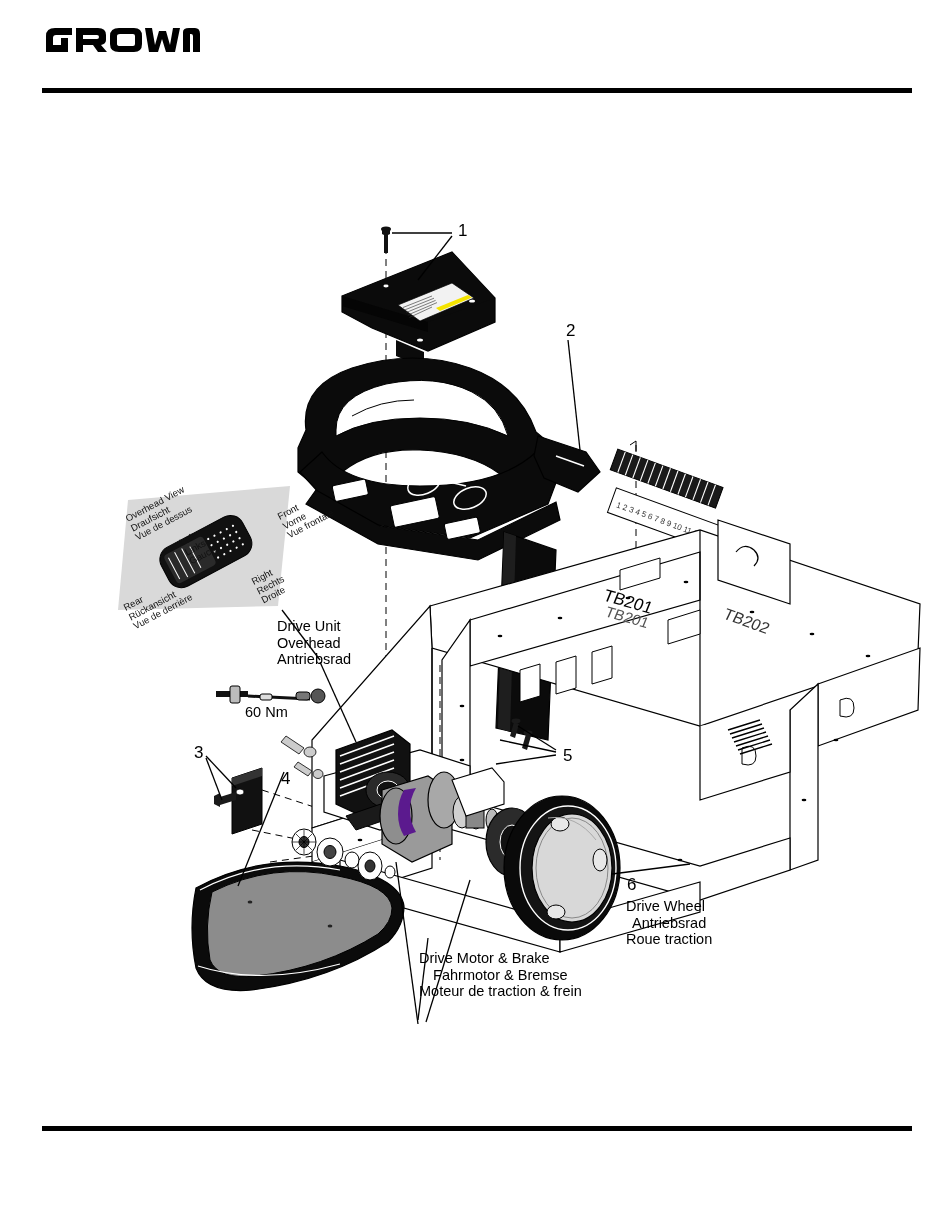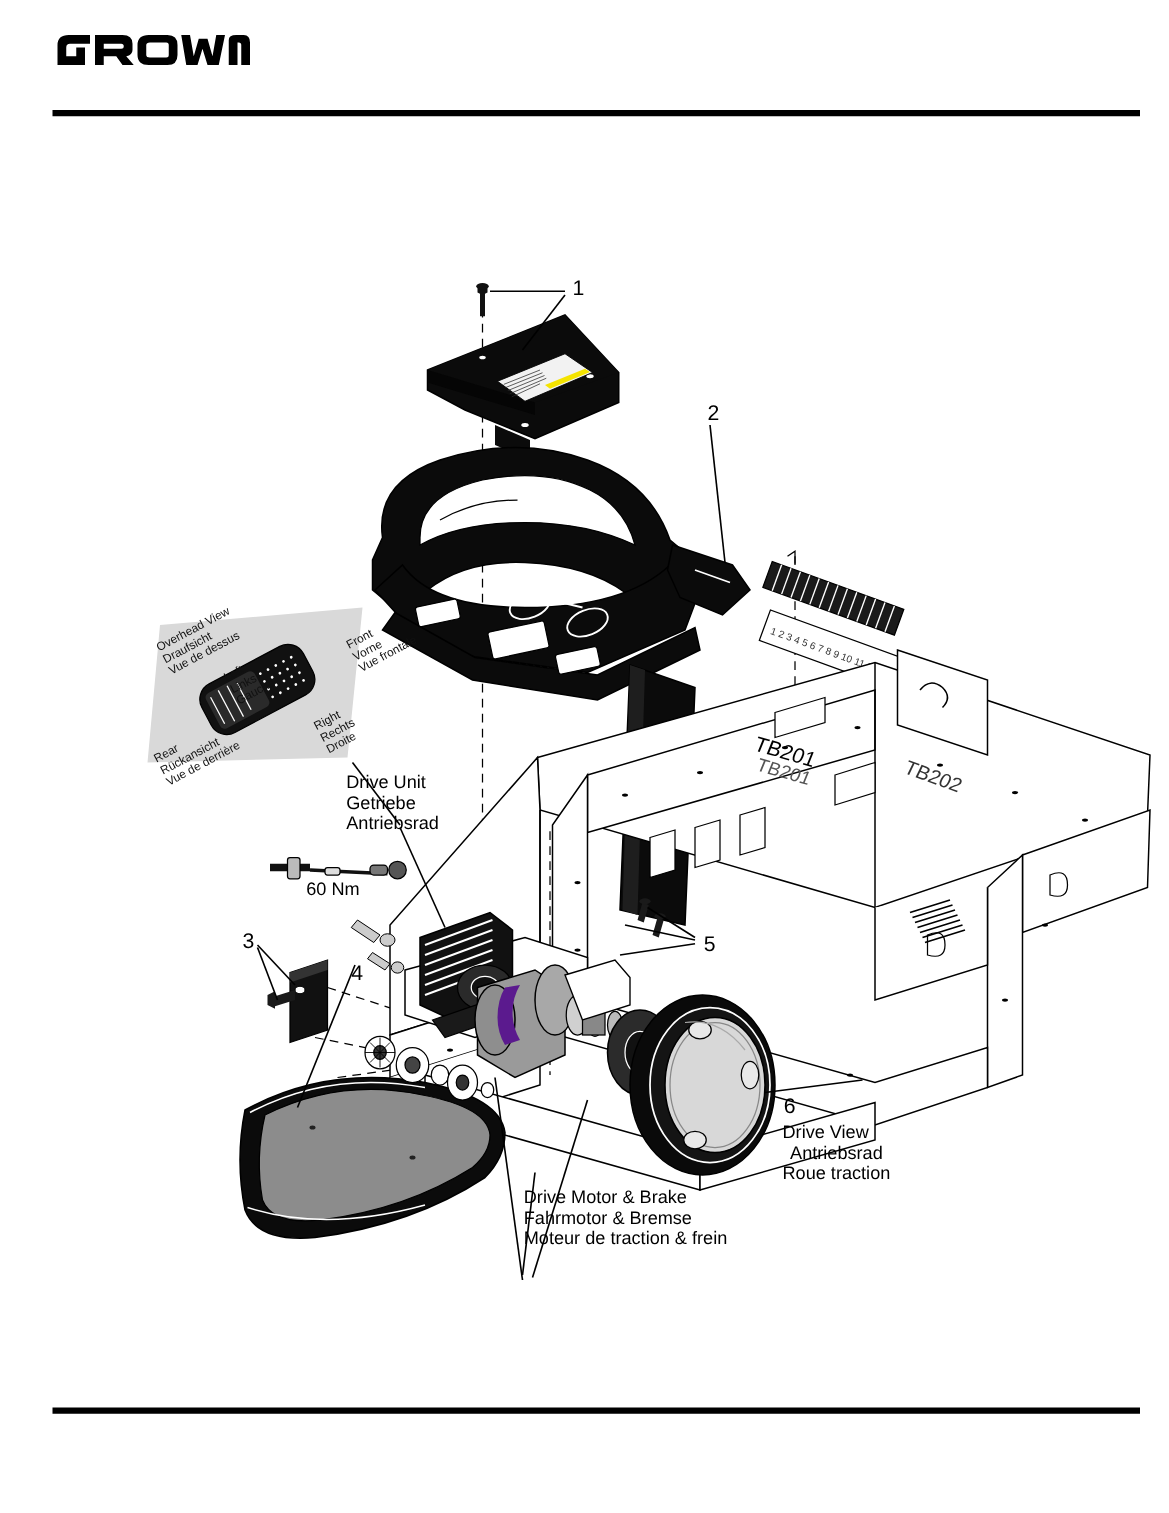--- a/index.html
+++ b/index.html
@@ -383,32 +383,32 @@
   <div class="num" style="left:566px;top:322px;">2</div>
   <div class="num" style="left:194px;top:744px;">3</div>
   <div class="num" style="left:281px;top:770px;">4</div>
   <div class="num" style="left:563px;top:747px;">5</div>
   <div class="num" style="left:627px;top:876px;">6</div>
 
   <div class="lbl" style="left:245px;top:704px;text-align:right;">60 Nm</div>
 
   <div style="position:absolute;left:277px;top:618px;">
     <div class="lbl" style="position:static;">Drive Unit</div>
-    <div class="lbl" style="position:static;">Getriebe</div>
+    <div class="lbl" style="position:static;">Overhead</div>
     <div class="lbl" style="position:static;">Antriebsrad</div>
   </div>
 
   <div style="position:absolute;left:419px;top:950px;">
     <div class="lbl" style="position:static;">Drive Motor &amp; Brake</div>
-    <div class="lbl" style="position:static;">Fahrmotor &amp; Bremse</div>
+    <div class="lbl" style="position:static;text-align:center;">Fahrmotor &amp; Bremse</div>
     <div class="lbl" style="position:static;">Moteur de traction &amp; frein</div>
   </div>
 
   <div style="position:absolute;left:626px;top:898px;">
-    <div class="lbl" style="position:static;">Drive View</div>
+    <div class="lbl" style="position:static;">Drive Wheel</div>
     <div class="lbl" style="position:static;text-align:center;">Antriebsrad</div>
     <div class="lbl" style="position:static;">Roue traction</div>
   </div>
 
   <div class="rot-lbl" style="left:124px;top:515px;transform:rotate(-28deg);">
     <div>Overhead View</div>
     <div>Draufsicht</div>
     <div>Vue de dessus</div>
   </div>
 

